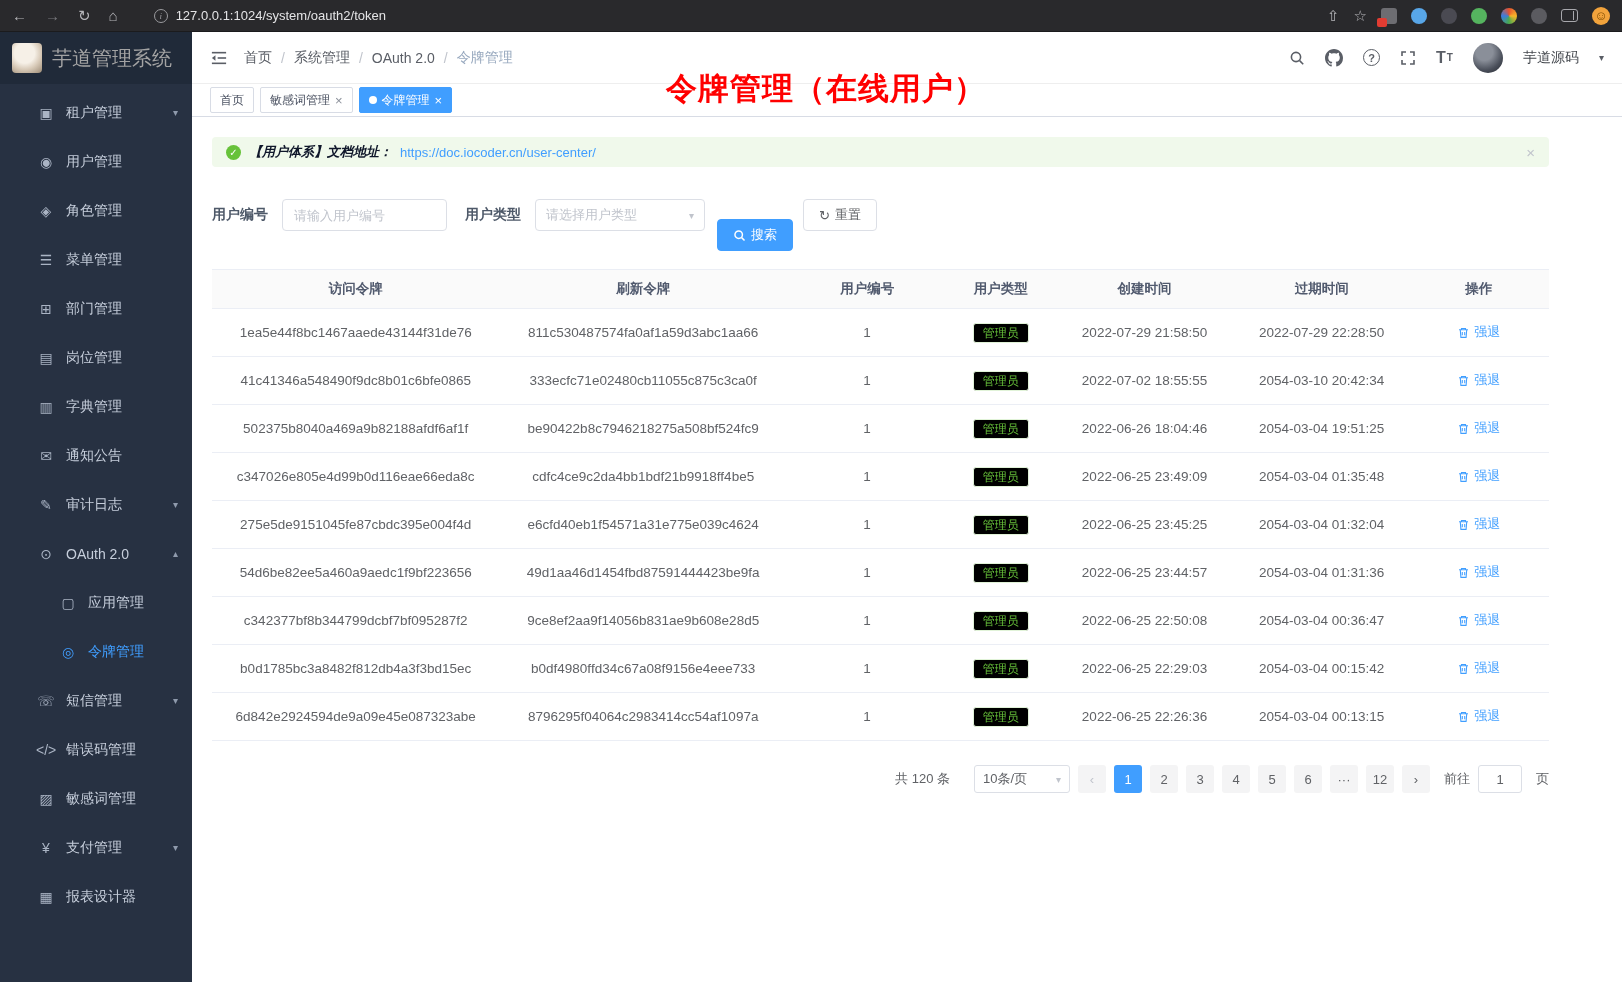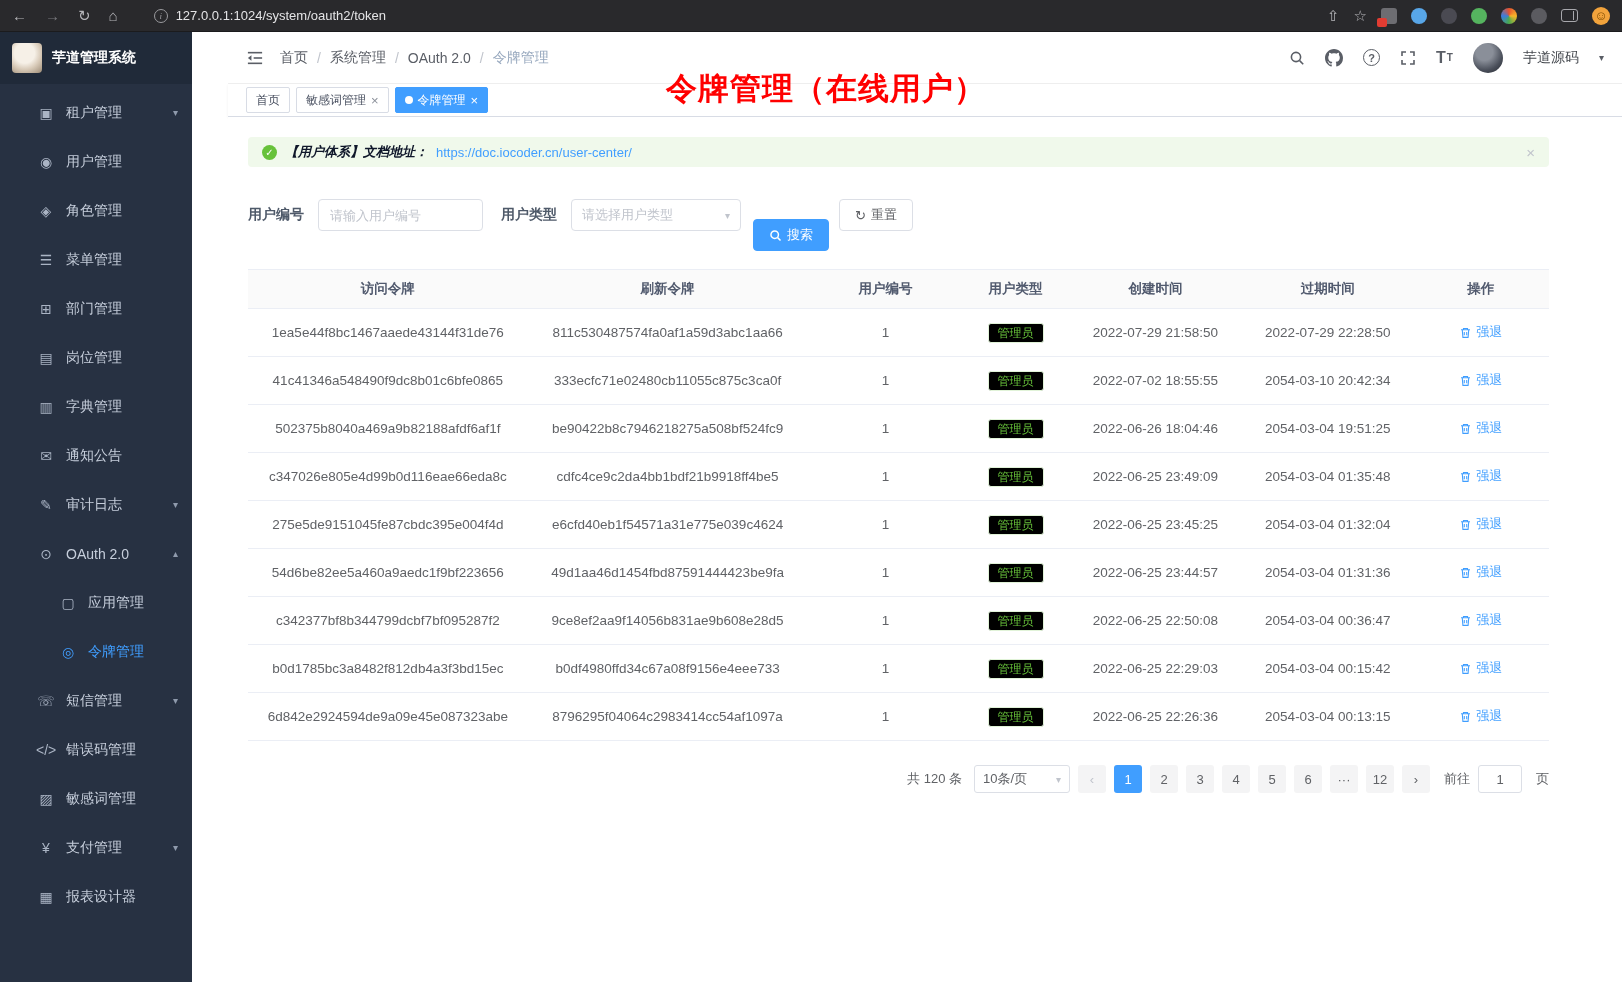--- a/index.html
+++ b/index.html
@@ -34,32 +34,32 @@
     font-size:13px; display:flex; align-items:center; justify-content:center; }
 
   
   .app { display:flex; height:950px; }
 
   
   .sidebar { width:192px; background:#273142; flex:none; display:flex; flex-direction:column; }
   .logo { height:52px; background:#202a39; display:flex; align-items:center; gap:10px; padding:0 12px; }
   .logo-img { width:30px; height:30px; border-radius:4px; flex:none;
     background:radial-gradient(circle at 42% 34%, #f6f0e7 0 38%, #d8cab8 62%, #9b8a74 100%); }
-  .logo-title { color:#ffffff; font-weight:bold; font-size:14px; white-space:nowrap; }
+  .logo-title { color:#a3a3a3; font-weight:normal; font-size:20px; white-space:nowrap; }
   .menu { flex:1; overflow:hidden; padding-top:4px; }
   .menu-item { height:49px; display:flex; align-items:center; padding:0 14px 0 36px;
     color:#c6cedb; font-size:14px; cursor:pointer; white-space:nowrap; }
   .menu-item .mi-icon { width:20px; margin-right:10px; font-size:14px; text-align:center; color:#aab4c4; flex:none; }
   .menu-item .mi-label { flex:1; overflow:hidden; }
   .menu-item .mi-arrow { margin-left:auto; font-size:10px; color:#8f9aac; }
   .menu-item.sub { padding-left:58px; }
   .menu-item.active, .menu-item.active .mi-icon { color:#409eff; }
 
   
-  .main { flex:1; min-width:0; display:flex; flex-direction:column; background:#fff;padding-left:36px; }
+  .main { flex:1; min-width:0; display:flex; flex-direction:column; background:#fff; }
 
   .app-header { height:52px; display:flex; align-items:center; padding:0 18px; gap:16px;
     border-bottom:1px solid #f0f0f0; background:#fff; }
   .fold-icon { cursor:pointer; display:flex; align-items:center; }
   .breadcrumb { display:flex; align-items:center; font-size:14px; }
   .crumb-wrap { display:flex; align-items:center; }
   .crumb { color:#5a5e66; cursor:pointer; }
   .crumb.current { color:#97a8be; cursor:default; }
   .crumb-sep { color:#c0c4cc; margin:0 9px; }
   .crumb-wrap:last-of-type .crumb-sep { display:none; }
@@ -119,21 +119,21 @@
   .data-table tbody td { height:48px; text-align:center; border-bottom:1px solid #ebeef5;
     overflow:hidden; white-space:nowrap; }
   .tag { display:inline-block; background:#000000; border:1px solid #e1f3d8; color:#67c23a;
     border-radius:3px; font-size:12px; padding:3px 9px; line-height:1; }
   .force-logout { color:#409eff; display:inline-flex; align-items:center; gap:4px; cursor:pointer; font-size:13px; }
   .force-logout svg { display:block; }
 
   
   .pagination { display:flex; align-items:center; justify-content:flex-end; gap:8px;
     margin-top:24px; font-size:13px; color:#606266; }
-  .pg-total { margin-right:4px; white-space:nowrap; }
+  .pg-total { margin-right:16px; white-space:nowrap; }
   .pg-size { width:96px; height:28px; border:1px solid #dcdfe6; border-radius:3px; background:#fff;
     display:flex; align-items:center; justify-content:space-between; padding:0 8px; cursor:pointer; color:#606266; }
   .pg-pages { display:flex; align-items:center; gap:8px; }
   .page-btn { min-width:28px; height:28px; border:none; border-radius:3px; background:#f4f4f5;
     color:#606266; font-size:13px; display:flex; align-items:center; justify-content:center;
     cursor:pointer; font-family:inherit; padding:0 4px; }
   .page-btn.active { background:#409eff; color:#fff; }
   .pg-prev { color:#c0c4cc; }
   .pg-goto-label { margin-left:6px; white-space:nowrap; }
   .pg-goto-input { width:44px; height:28px; border:1px solid #dcdfe6; border-radius:3px;

